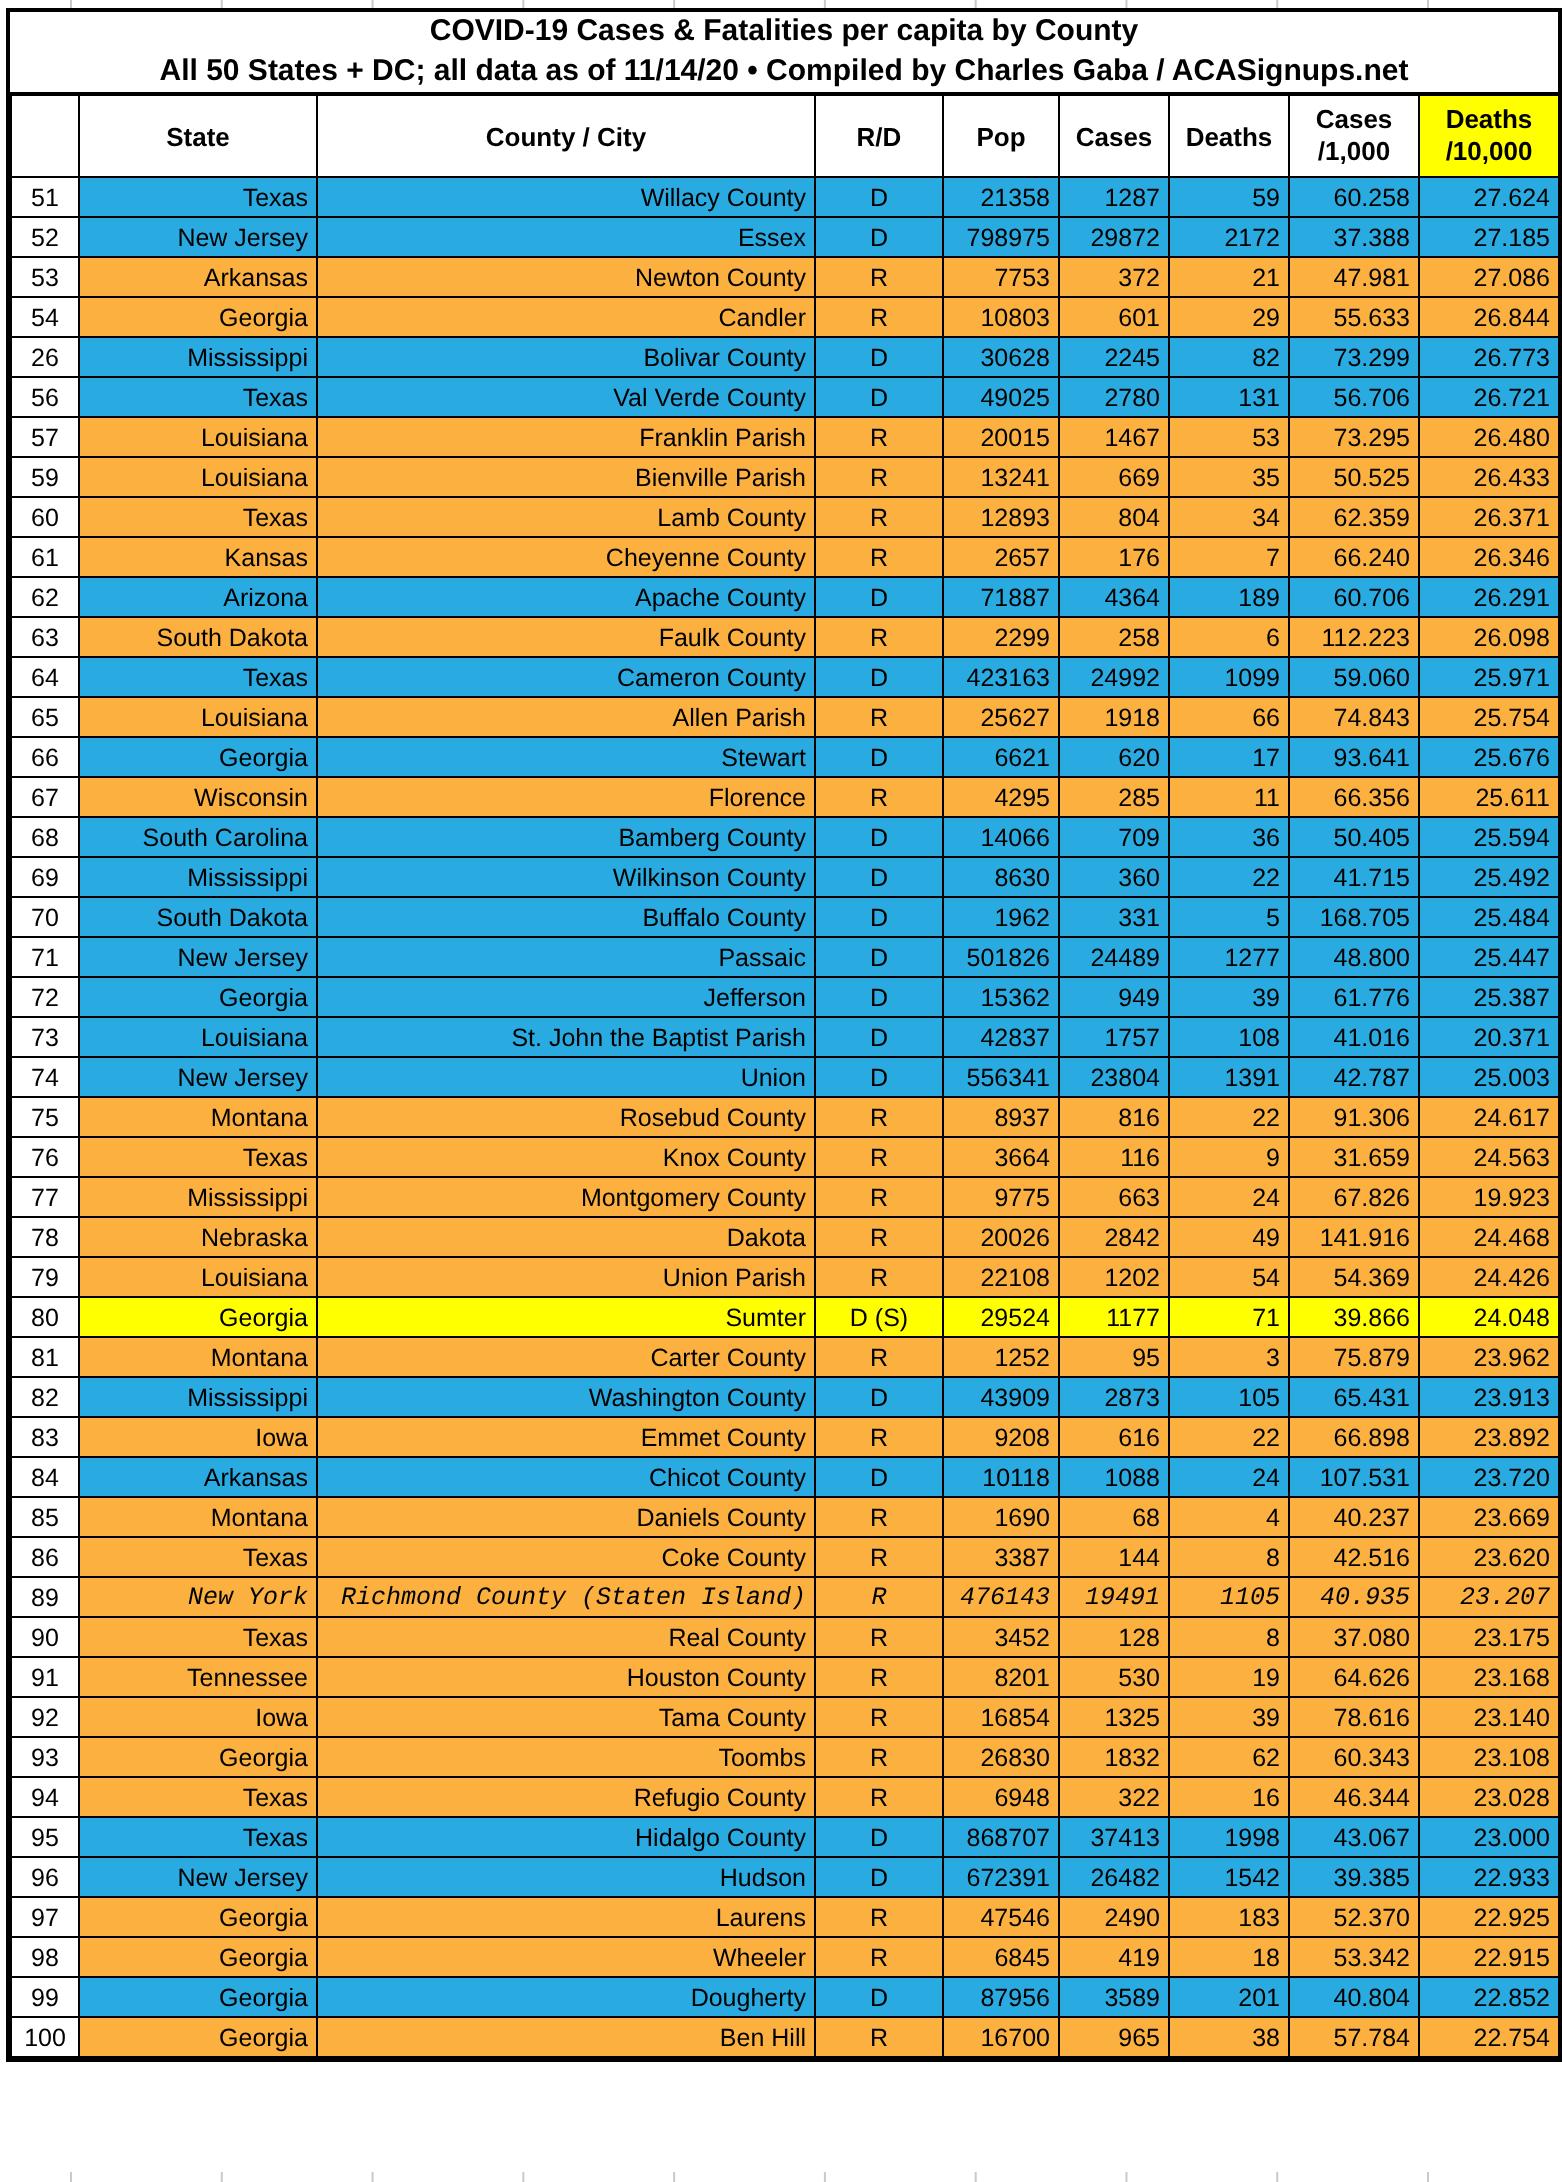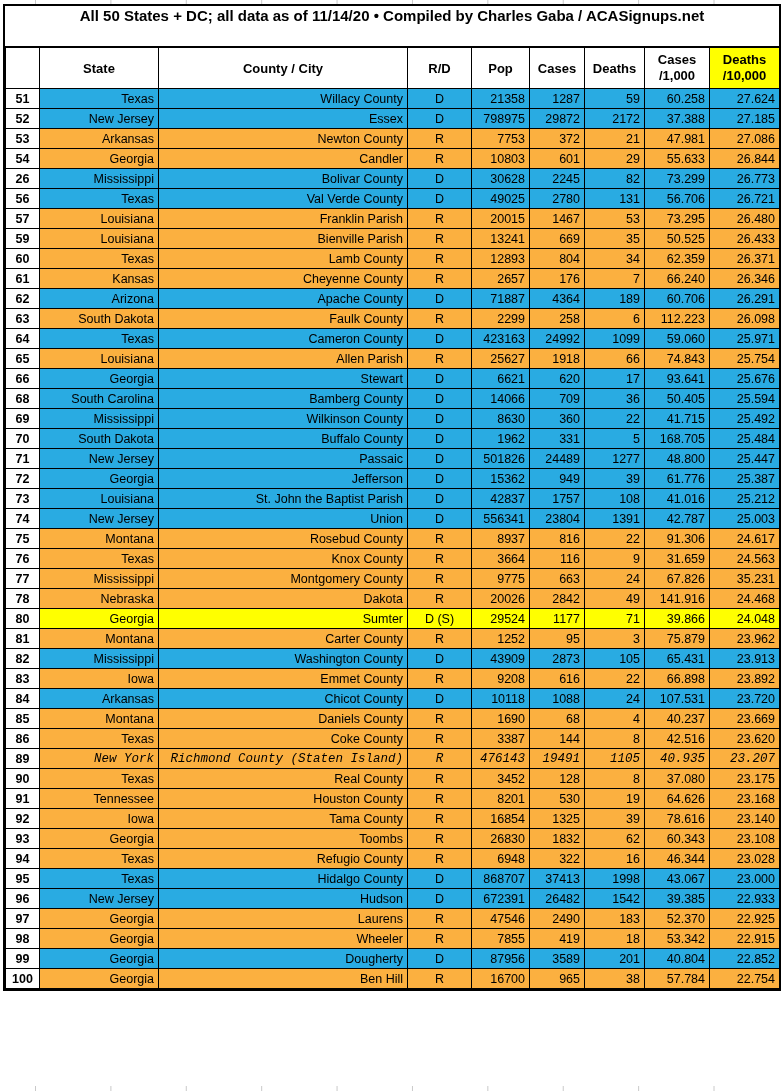--- a/index.html
+++ b/index.html
@@ -26,36 +26,37 @@
   th, td { border:1px solid #000; padding:0; overflow:hidden; white-space:nowrap; }
 
   thead th {
     height:40px; font-size:13px; font-weight:bold; background:#fff;
     vertical-align:middle; text-align:center;
   }
   thead th .hl { display:block; line-height:16px; }
   thead th.col-d10k { background:var(--special, #FFFF00); }
 
   tbody td { height:19px; font-size:12.5px; vertical-align:middle; }
-  td.rank { font-weight:bold; text-align:center; background:#fff; }
+  td.rank { font-weight:normal; text-align:center; background:#fff; }
   td.right { text-align:right; padding-right:4px; }
   td.center { text-align:center; }
 
   tr.fill-dem td.data { background:var(--dem, #29ABE2); }
   tr.fill-rep td.data { background:var(--rep, #FBB040); }
   tr.fill-special td.data { background:var(--special, #FFFF00); }
   tr.italic td.data { font-style:italic;font-family:Liberation Mono, monospace; }
 </style>
 </head>
 <body>
 
 <div class="grid-strip top"></div>
 
 <div class="table-wrap">
   <div class="title-block">
+    <div class="title-line">COVID-19 Cases &amp; Fatalities per capita by County</div>
     <div class="title-line">All 50 States + DC; all data as of 11/14/20  • Compiled by Charles Gaba / ACASignups.net</div>
   </div>
   <table>
     <colgroup>
       <col style="width:34px">
         <col style="width:119px">
         <col style="width:249px">
       <col style="width:64px">
         <col style="width:58px">
         <col style="width:55px">
@@ -241,20 +242,31 @@
           <td class="rank">66</td>
           <td class="data right">Georgia</td>
           <td class="data right">Stewart</td>
           <td class="data center">D</td>
           <td class="data right">6621</td>
           <td class="data right">620</td>
           <td class="data right">17</td>
           <td class="data right">93.641</td>
           <td class="data right">25.676</td>
         </tr>
+        <tr class="fill-rep">
+          <td class="rank">67</td>
+          <td class="data right">Wisconsin</td>
+          <td class="data right">Florence</td>
+          <td class="data center">R</td>
+          <td class="data right">4295</td>
+          <td class="data right">285</td>
+          <td class="data right">11</td>
+          <td class="data right">66.356</td>
+          <td class="data right">25.611</td>
+        </tr>
         <tr class="fill-dem">
           <td class="rank">68</td>
           <td class="data right">South Carolina</td>
           <td class="data right">Bamberg County</td>
           <td class="data center">D</td>
           <td class="data right">14066</td>
           <td class="data right">709</td>
           <td class="data right">36</td>
           <td class="data right">50.405</td>
           <td class="data right">25.594</td>
@@ -305,21 +317,21 @@
         </tr>
         <tr class="fill-dem">
           <td class="rank">73</td>
           <td class="data right">Louisiana</td>
           <td class="data right">St. John the Baptist Parish</td>
           <td class="data center">D</td>
           <td class="data right">42837</td>
           <td class="data right">1757</td>
           <td class="data right">108</td>
           <td class="data right">41.016</td>
-          <td class="data right">25.212</td>
+          <td class="data right">20.371</td>
         </tr>
         <tr class="fill-dem">
           <td class="rank">74</td>
           <td class="data right">New Jersey</td>
           <td class="data right">Union</td>
           <td class="data center">D</td>
           <td class="data right">556341</td>
           <td class="data right">23804</td>
           <td class="data right">1391</td>
           <td class="data right">42.787</td>
@@ -349,32 +361,43 @@
         </tr>
         <tr class="fill-rep">
           <td class="rank">77</td>
           <td class="data right">Mississippi</td>
           <td class="data right">Montgomery County</td>
           <td class="data center">R</td>
           <td class="data right">9775</td>
           <td class="data right">663</td>
           <td class="data right">24</td>
           <td class="data right">67.826</td>
-          <td class="data right">35.231</td>
+          <td class="data right">19.923</td>
         </tr>
         <tr class="fill-rep">
           <td class="rank">78</td>
           <td class="data right">Nebraska</td>
           <td class="data right">Dakota</td>
           <td class="data center">R</td>
           <td class="data right">20026</td>
           <td class="data right">2842</td>
           <td class="data right">49</td>
           <td class="data right">141.916</td>
           <td class="data right">24.468</td>
+        </tr>
+        <tr class="fill-rep">
+          <td class="rank">79</td>
+          <td class="data right">Louisiana</td>
+          <td class="data right">Union Parish</td>
+          <td class="data center">R</td>
+          <td class="data right">22108</td>
+          <td class="data right">1202</td>
+          <td class="data right">54</td>
+          <td class="data right">54.369</td>
+          <td class="data right">24.426</td>
         </tr>
         <tr class="fill-special">
           <td class="rank">80</td>
           <td class="data right">Georgia</td>
           <td class="data right">Sumter</td>
           <td class="data center">D (S)</td>
           <td class="data right">29524</td>
           <td class="data right">1177</td>
           <td class="data right">71</td>
           <td class="data right">39.866</td>
@@ -543,21 +566,21 @@
           <td class="data right">2490</td>
           <td class="data right">183</td>
           <td class="data right">52.370</td>
           <td class="data right">22.925</td>
         </tr>
         <tr class="fill-rep">
           <td class="rank">98</td>
           <td class="data right">Georgia</td>
           <td class="data right">Wheeler</td>
           <td class="data center">R</td>
-          <td class="data right">7855</td>
+          <td class="data right">6845</td>
           <td class="data right">419</td>
           <td class="data right">18</td>
           <td class="data right">53.342</td>
           <td class="data right">22.915</td>
         </tr>
         <tr class="fill-dem">
           <td class="rank">99</td>
           <td class="data right">Georgia</td>
           <td class="data right">Dougherty</td>
           <td class="data center">D</td>

